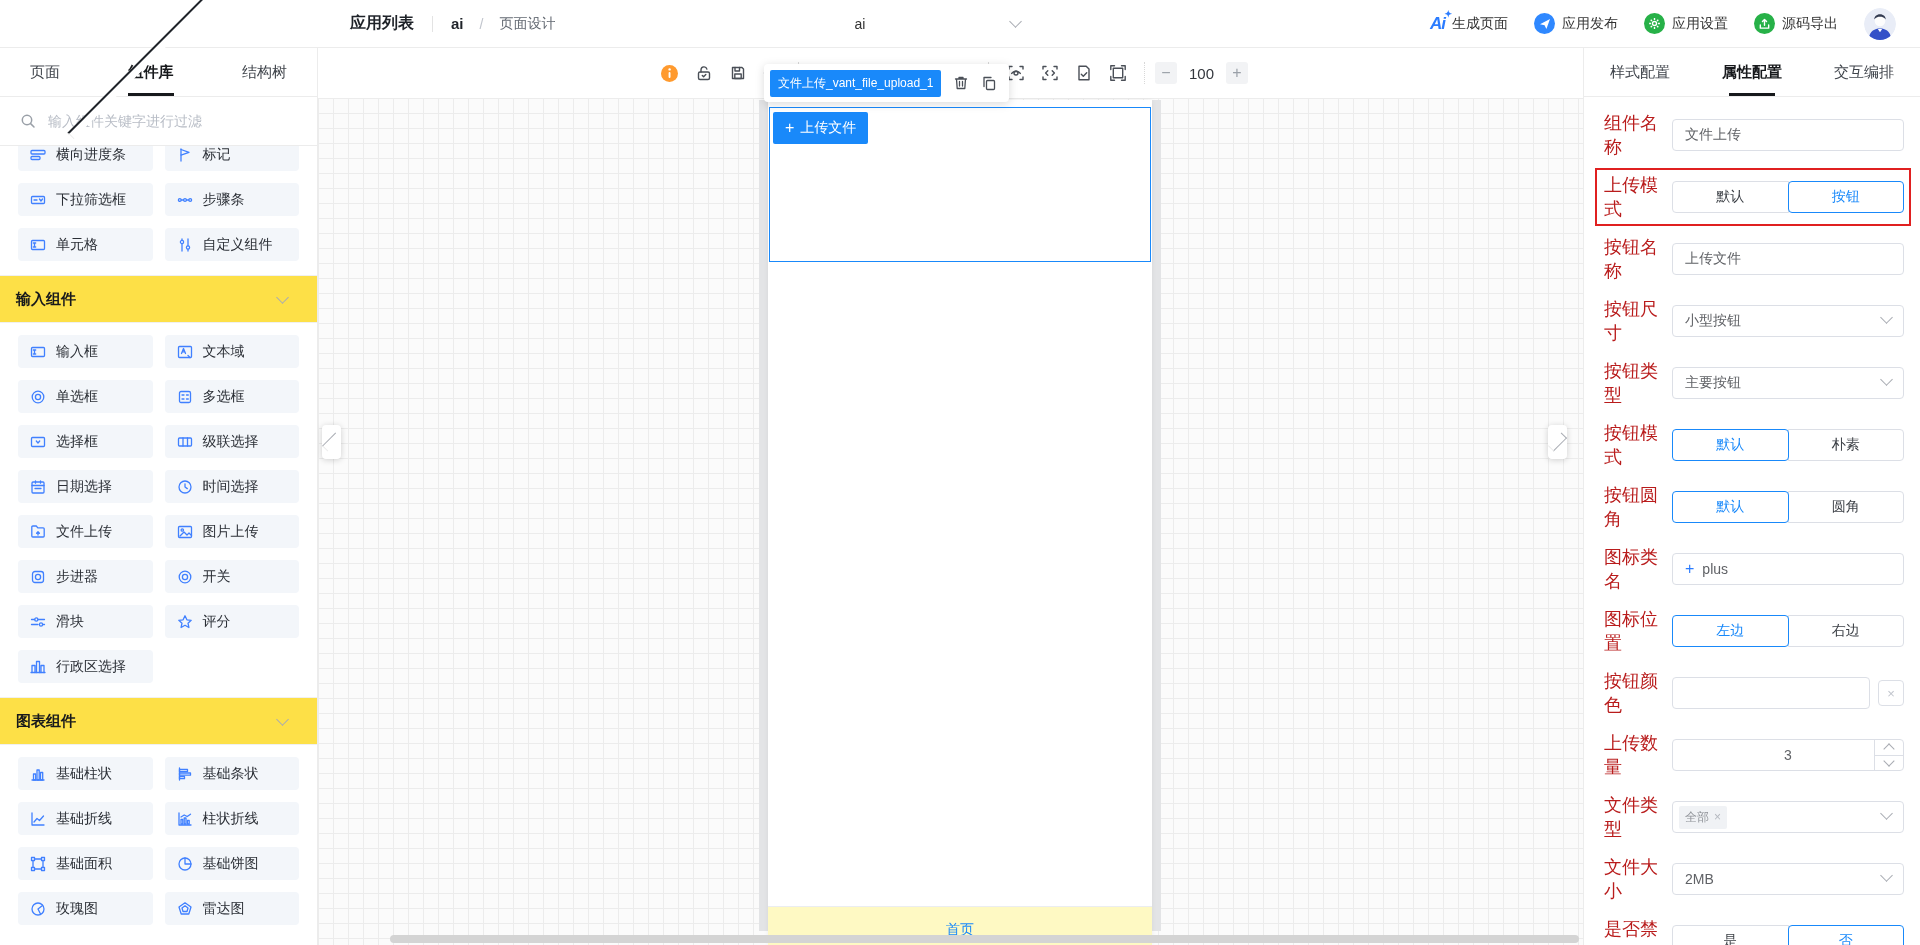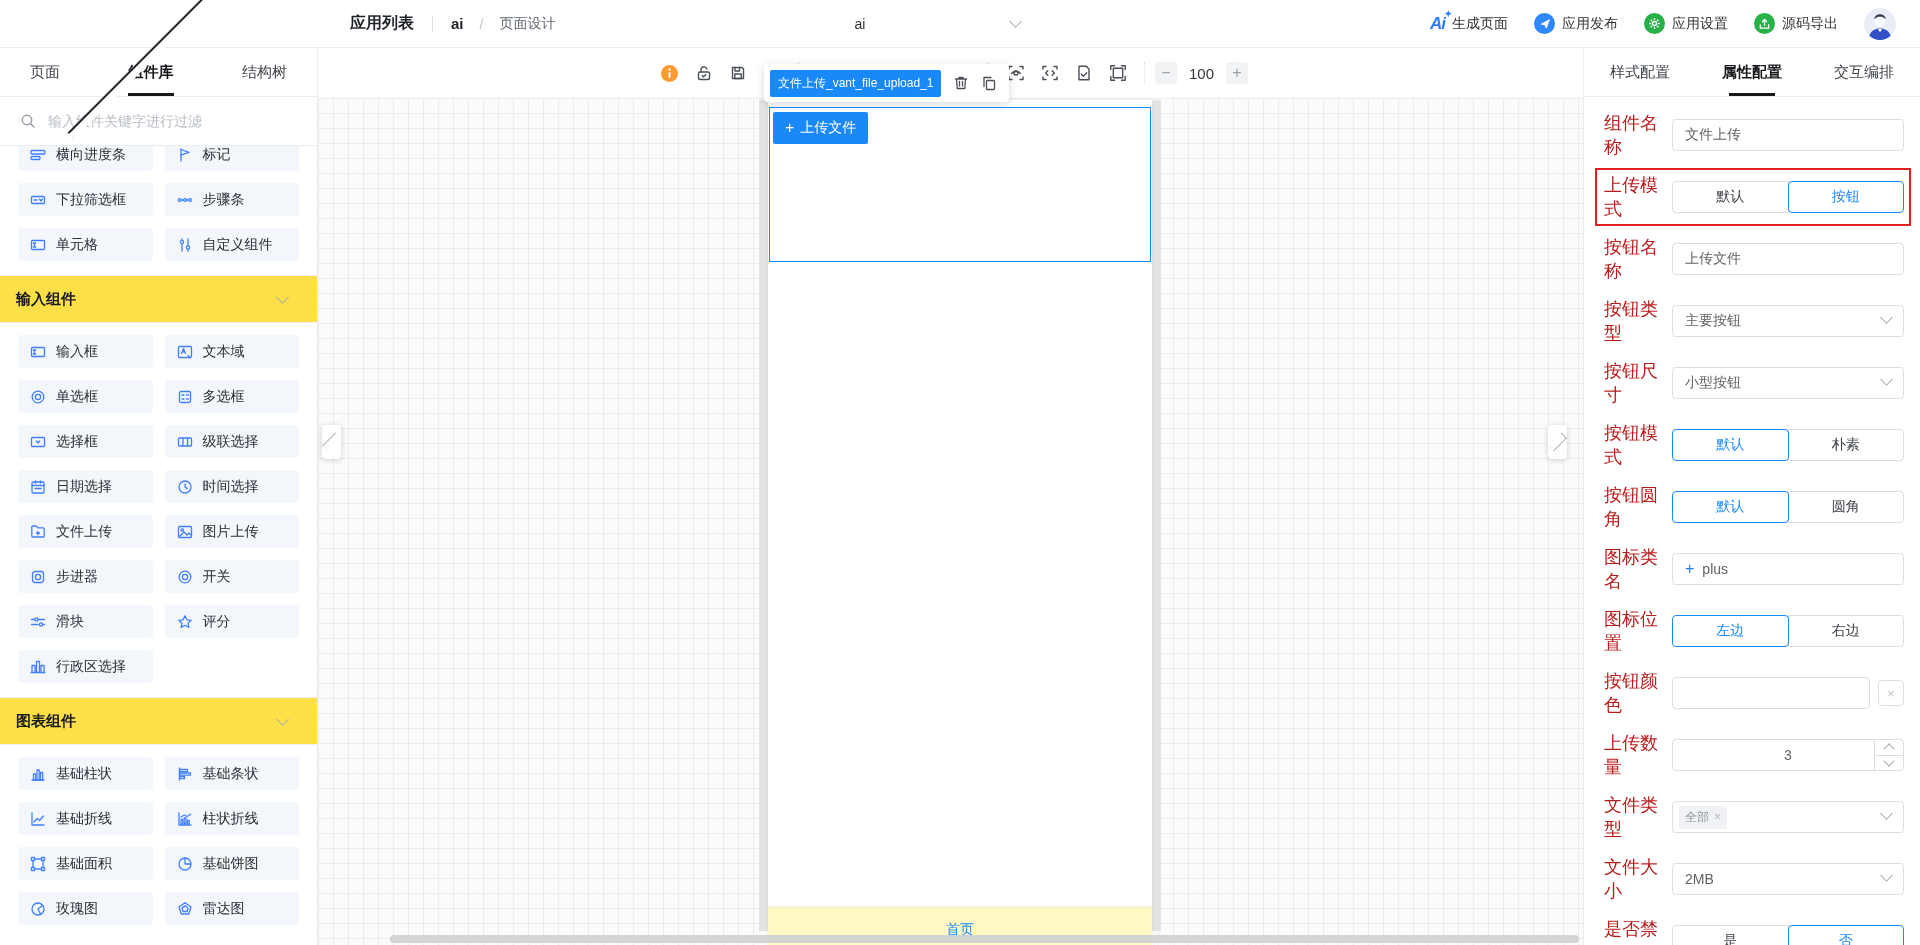--- a/index.html
+++ b/index.html
@@ -679,33 +679,33 @@
                 </div>
               </div>
             </div>
             <div class="frow">
               <span class="flabel">按钮名称</span>
               <div class="fctrl">
                 <div class="inp">上传文件</div>
               </div>
             </div>
             <div class="frow">
+              <span class="flabel">按钮尺寸</span>
+              <div class="fctrl">
+                <div class="inp sel">
+                  <span>小型按钮</span>
+                  <span class="chev down"></span>
+                </div>
+              </div>
+            </div>
+            <div class="frow">
               <span class="flabel">按钮类型</span>
               <div class="fctrl">
                 <div class="inp sel">
                   <span>主要按钮</span>
-                  <span class="chev down"></span>
-                </div>
-              </div>
-            </div>
-            <div class="frow">
-              <span class="flabel">按钮尺寸</span>
-              <div class="fctrl">
-                <div class="inp sel">
-                  <span>小型按钮</span>
                   <span class="chev down"></span>
                 </div>
               </div>
             </div>
             <div class="frow">
               <span class="flabel">按钮模式</span>
               <div class="fctrl">
                 <div class="seg">
                   <div class="seg-opt sel-on">默认</div>
                   <div class="seg-opt">朴素</div>

